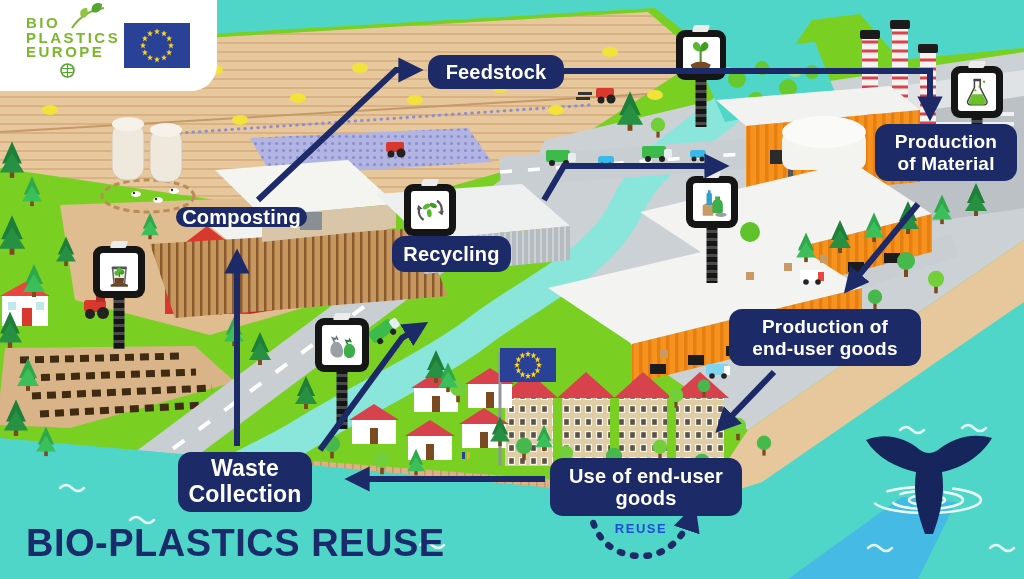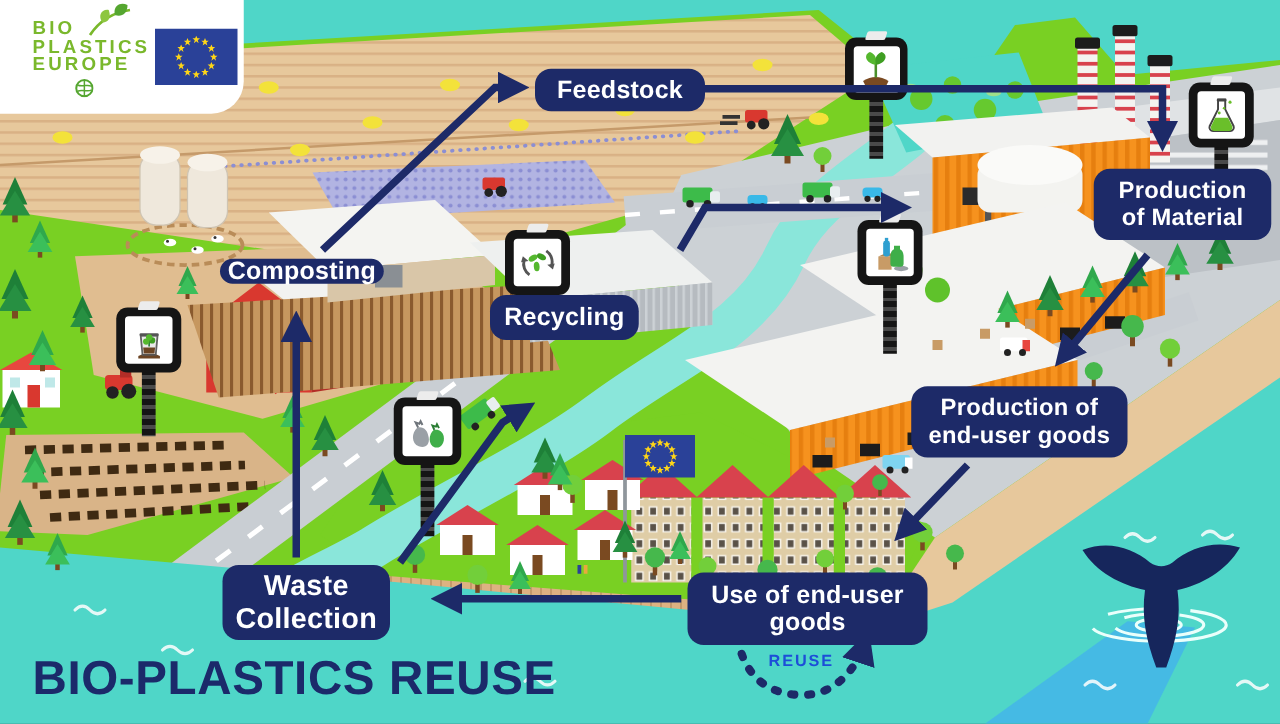--- a/index.html
+++ b/index.html
@@ -15,21 +15,21 @@
   .cube .pole{position:absolute;left:50%;top:calc(var(--s) - 3px);transform:translateX(-50%);
         width:11px;height:var(--pole);
         background:repeating-linear-gradient(180deg,#151515 0 5px,#4a4a4a 5px 8px);}
   .cube .box{position:relative;width:var(--s);height:var(--s);background:#151515;
         border-radius:9px;display:flex;align-items:center;justify-content:center;}
   .cube .tab{position:absolute;top:-5px;left:50%;transform:translateX(-50%) skewX(-18deg);
         width:16px;height:7px;background:#ececec;border-radius:1.5px;}
   .cube .face{width:74%;height:74%;background:#fff;border-radius:3px;
         display:flex;align-items:center;justify-content:center;}
   .cube .face svg{width:90%;height:90%;}
-  #logo-card{position:absolute;left:0;top:0;width:195px;height:91px;background:#fff;
+  #logo-card{position:absolute;left:0;top:0;width:217px;height:91px;background:#fff;
         border-radius:0 0 26px 0;z-index:6;}
   #logo-text{position:absolute;left:26px;top:16px;color:#7ab82c;font-weight:bold;
         font-size:15px;line-height:0.98;letter-spacing:2.5px;}
   #logo-leaf{position:absolute;left:66px;top:2px;}
   #logo-globe{position:absolute;left:60px;top:63px;}
   #eu-flag{position:absolute;left:124px;top:23px;width:66px;height:45px;background:#2a4198;}
   #reuse-label{position:absolute;left:605px;top:521px;width:72px;text-align:center;z-index:5;
         color:#1d4ed8;font-weight:bold;font-size:13px;letter-spacing:1.5px;}
   #main-title{position:absolute;left:26px;top:522px;z-index:5;color:#1b2a6a;
         font-weight:bold;font-size:38px;letter-spacing:.5px;}
@@ -604,25 +604,25 @@
 
 <div class="pill" style="left:428px;top:55px;width:136px;height:34px;font-size:20px;">
   <span>Feedstock</span>
 </div>
 <div class="pill" style="left:176px;top:207px;width:131px;height:20px;font-size:20px;">
   <span>Composting</span>
 </div>
 <div class="pill" style="left:392px;top:236px;width:119px;height:36px;font-size:20px;">
   <span>Recycling</span>
 </div>
-<div class="pill" style="left:875px;top:135px;width:142px;height:57px;font-size:19px;">
+<div class="pill" style="left:875px;top:124px;width:142px;height:57px;font-size:19px;">
   <span>Production</span>
   <span>of Material</span>
 </div>
-<div class="pill" style="left:729px;top:309px;width:173px;height:57px;font-size:19px;">
+<div class="pill" style="left:729px;top:309px;width:192px;height:57px;font-size:19px;">
   <span>Production of</span>
   <span>end-user goods</span>
 </div>
 <div class="pill" style="left:550px;top:458px;width:192px;height:58px;font-size:20px;">
   <span>Use of end-user</span>
   <span>goods</span>
 </div>
 <div class="pill" style="left:178px;top:452px;width:134px;height:60px;font-size:23px;">
   <span>Waste</span>
   <span>Collection</span>

